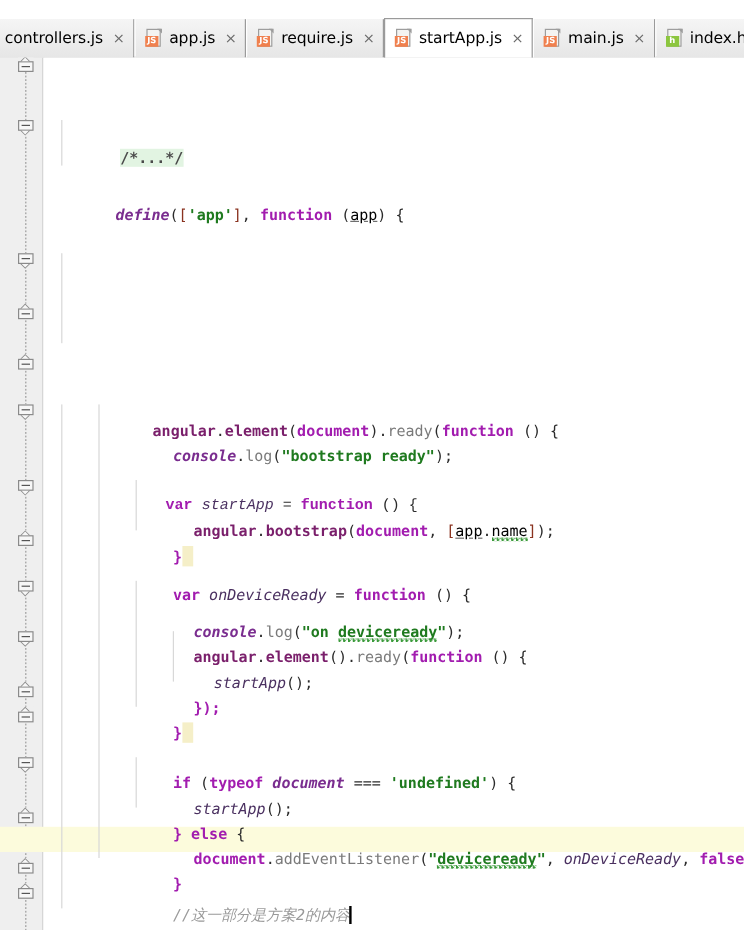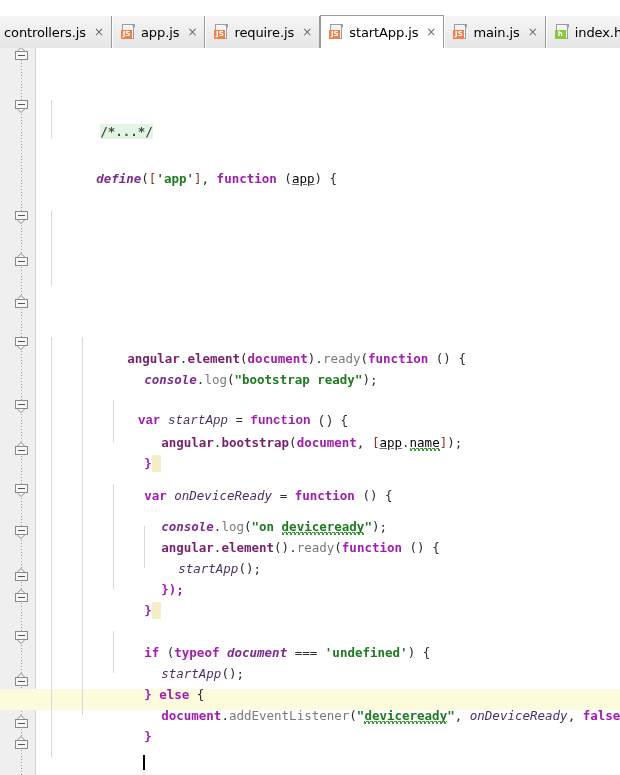--- a/index.html
+++ b/index.html
@@ -537,21 +537,21 @@
 
     <div class="line" style="top:636px; left:79px;">
       <span class="t-ident">document</span><span class="t-punct">.</span><span class="t-method">addEventListener</span><span class="t-punct">(</span><span class="t-str">"</span><span class="t-str t-spell">deviceready</span><span class="t-str">"</span><span class="t-punct">, </span><span class="t-local">onDeviceReady</span><span class="t-punct">, </span><span class="t-kw">false</span>
     </div>
 
     <div class="line" style="top:657px; left:62px;">
       <span class="t-kw">}</span>
     </div>
 
     <div class="line" style="top:683px; left:62px;">
-      <span class="caret"></span>
+      <span class="t-comment">//这一部分是方案2的内容</span><span class="caret"></span>
     </div>
 
     <div class="line" style="top:704px; left:31px;">
       
     </div>
 
   </div>
 </div>
 
 </body></html>

